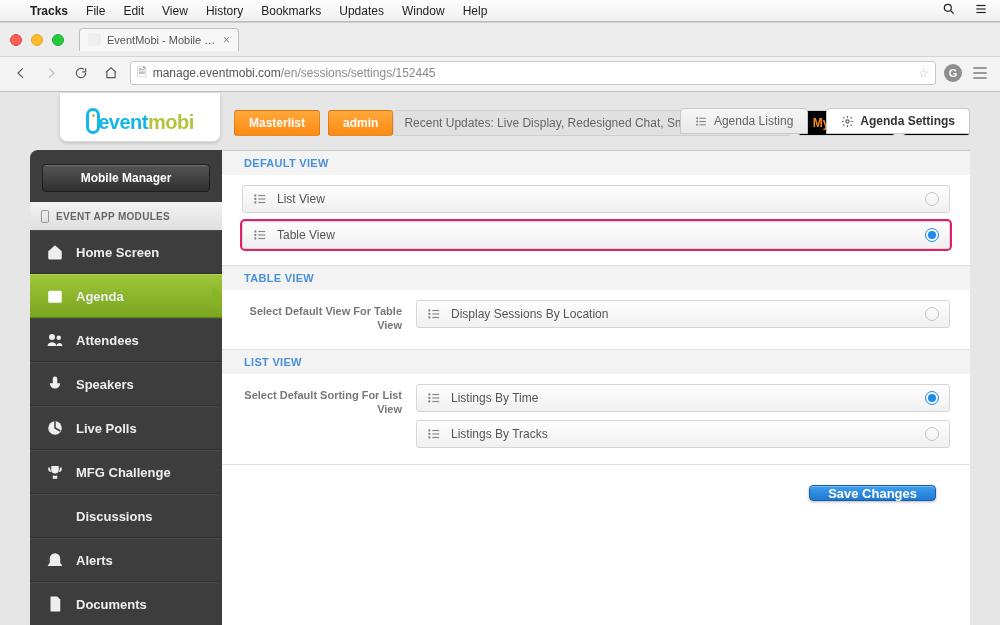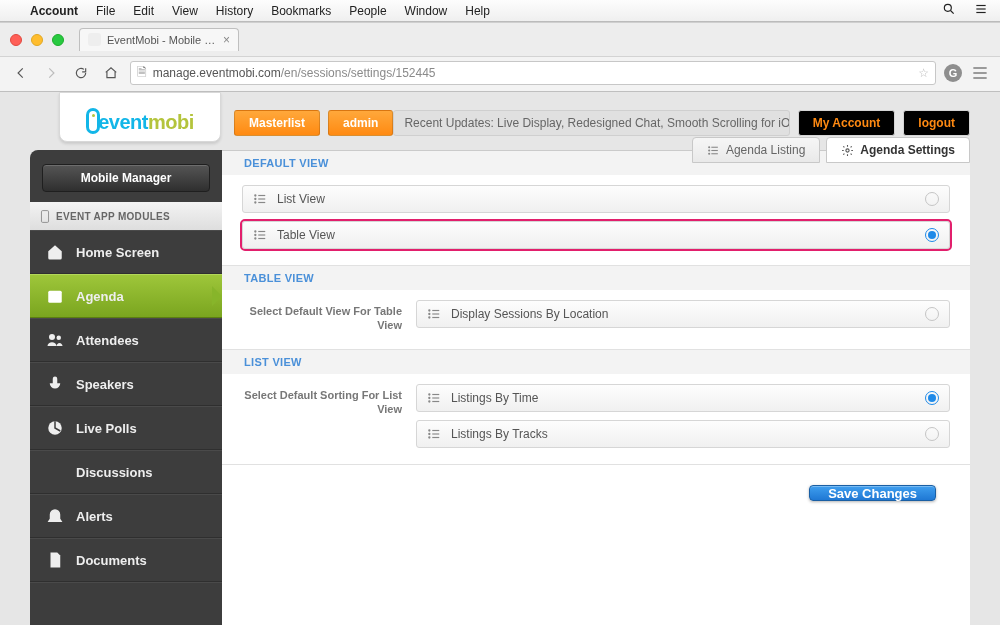--- a/index.html
+++ b/index.html
@@ -38,21 +38,21 @@
 .logo .e{color:#12b6e8}
 .logo .m{color:#b4c43c}
 .logo-i{display:inline-block;width:14px;height:26px;border:3px solid #12b6e8;border-radius:8px;position:relative;margin-right:-2px;vertical-align:-5px}
 .logo-i::before{content:"";position:absolute;left:3px;top:3px;width:3px;height:3px;border-radius:50%;background:#b4c43c}
 .btns-left{display:flex;gap:8px;margin-left:234px;padding-top:2px;align-items:center}
 .pill{height:26px;padding:0 14px;border-radius:3px;font-size:12px;font-weight:600;display:flex;align-items:center;color:#fff;border:1px solid rgba(0,0,0,0.15)}
 .orange{background:linear-gradient(#ffa83b,#ff8a12)}
 .news{flex:1;margin:2px 8px 0 0;height:26px;background:#e0e0e0;border:1px solid #cfcfcf;border-radius:3px;display:flex;align-items:center;padding:0 10px;font-size:12px;color:#666;white-space:nowrap;overflow:hidden}
 .btns-right{display:flex;gap:8px;margin-right:30px;padding-top:2px;align-items:center}
 .ghost{background:#000000;color:#ff8a12;border:1px solid #d4d4d4}
-.tabs-row{position:absolute;right:30px;top:45px;display:flex;gap:6px;align-items:flex-end;z-index:6}
+.tabs-row{position:absolute;right:30px;top:16px;display:flex;gap:18px;align-items:flex-end;z-index:6}
 .ptab{height:26px;display:flex;align-items:center;gap:6px;padding:0 14px;font-size:12px;color:#666;border:1px solid #c8c8c8;border-radius:4px 4px 0 0;background:linear-gradient(#f6f6f6,#e9e9e9)}
 .ptab.active{background:#fff;font-weight:600;color:#333}
 .ptab svg{width:13px;height:13px}
 .app-body{position:absolute;left:30px;right:30px;top:58px;bottom:0;display:flex}
 .sidebar{width:192px;background:#3d3d3d;display:flex;flex-direction:column;border-radius:8px 0 0 0;overflow:hidden}
 .evm-btn{margin:14px 12px 10px;height:28px;border-radius:4px;background:linear-gradient(#555,#2f2f2f);border:1px solid #1f1f1f;color:#fff;font-size:12px;font-weight:600;display:flex;align-items:center;justify-content:center;box-shadow:inset 0 1px 0 rgba(255,255,255,.15)}
 .module-head{height:20px;background:linear-gradient(#f3f3f3,#dedede);font-size:10px;font-weight:700;color:#666;display:flex;align-items:center;padding:14px 10px;gap:6px;letter-spacing:.3px}
 .module-head svg{width:10px;height:13px}
 .nav-items{display:flex;flex-direction:column}
 .navi{height:44px;display:flex;align-items:center;gap:12px;padding:0 16px;color:#eee;font-size:13px;font-weight:600;border-bottom:1px solid #2f2f2f;border-top:1px solid #4a4a4a;position:relative}
@@ -73,27 +73,27 @@
 .opt.sel .radio::after{content:"";position:absolute;inset:2px;background:#1f8ae8;border-radius:50%}
 .opt.hl{outline:2px solid #e21f6c}
 .actions{display:flex;justify-content:flex-end;padding:20px 34px}
 .primary{height:16px;padding:0 18px;font-size:13px;font-weight:600;color:#fff;background:linear-gradient(#3f9fef,#1f78d4);border:1px solid #1a5fa4;border-radius:4px;box-shadow:0 1px 0 rgba(255,255,255,.3) inset,0 1px 3px rgba(0,0,0,.3)}
 </style>
 </head>
 <body>
 
 <div class="mac-menubar">
   <span class="apple"></span>
-  <span class="app">Account</span>
+  <span class="app">Tracks</span>
   <span>File</span>
   <span>Edit</span>
   <span>View</span>
   <span>History</span>
   <span>Bookmarks</span>
-  <span>People</span>
+  <span>Updates</span>
   <span>Window</span>
   <span>Help</span>
   <span class="spacer"></span>
   <span><svg viewBox="0 0 24 24" fill="none" stroke="#222" stroke-width="2">
         <circle cx="10" cy="10" r="6"></circle>
         <line x1="15" y1="15" x2="20" y2="20"></line>
       </svg></span>
   <span><svg viewBox="0 0 24 24" stroke="#222" stroke-width="2" fill="none">
         <line x1="4" y1="6" x2="20" y2="6"></line>
         <line x1="4" y1="12" x2="20" y2="12"></line>
@@ -238,20 +238,29 @@
           </div>
         <div class="navi">
             <svg viewBox="0 0 24 24">
               <circle cx="12" cy="12" r="9"></circle>
               <path d="M12 3v9l7 4" fill="none" stroke="#3d3d3d" stroke-width="2"></path>
             </svg>
             <span>Live Polls</span>
           </div>
         <div class="navi">
             <svg viewBox="0 0 24 24">
+              <path d="M7 4h10v5a5 5 0 0 1-10 0z"></path>
+              <path d="M5 6H3v2a4 4 0 0 0 4 4"></path>
+              <path d="M19 6h2v2a4 4 0 0 1-4 4"></path>
+              <rect x="9" y="17" width="6" height="4"></rect>
+            </svg>
+            <span>MFG Challenge</span>
+          </div>
+        <div class="navi">
+            <svg viewBox="0 0 24 24">
               <line x1="5" y1="8" x2="19" y2="8"></line>
               <line x1="5" y1="16" x2="19" y2="16"></line>
               <line x1="9" y1="3" x2="7" y2="21"></line>
               <line x1="17" y1="3" x2="15" y2="21"></line>
             </svg>
             <span>Discussions</span>
           </div>
         <div class="navi">
             <svg viewBox="0 0 24 24" fill="none" stroke="#eee" stroke-width="2">
               <path d="M6 16V10a6 6 0 0 1 12 0v6l2 3H4z"></path>

